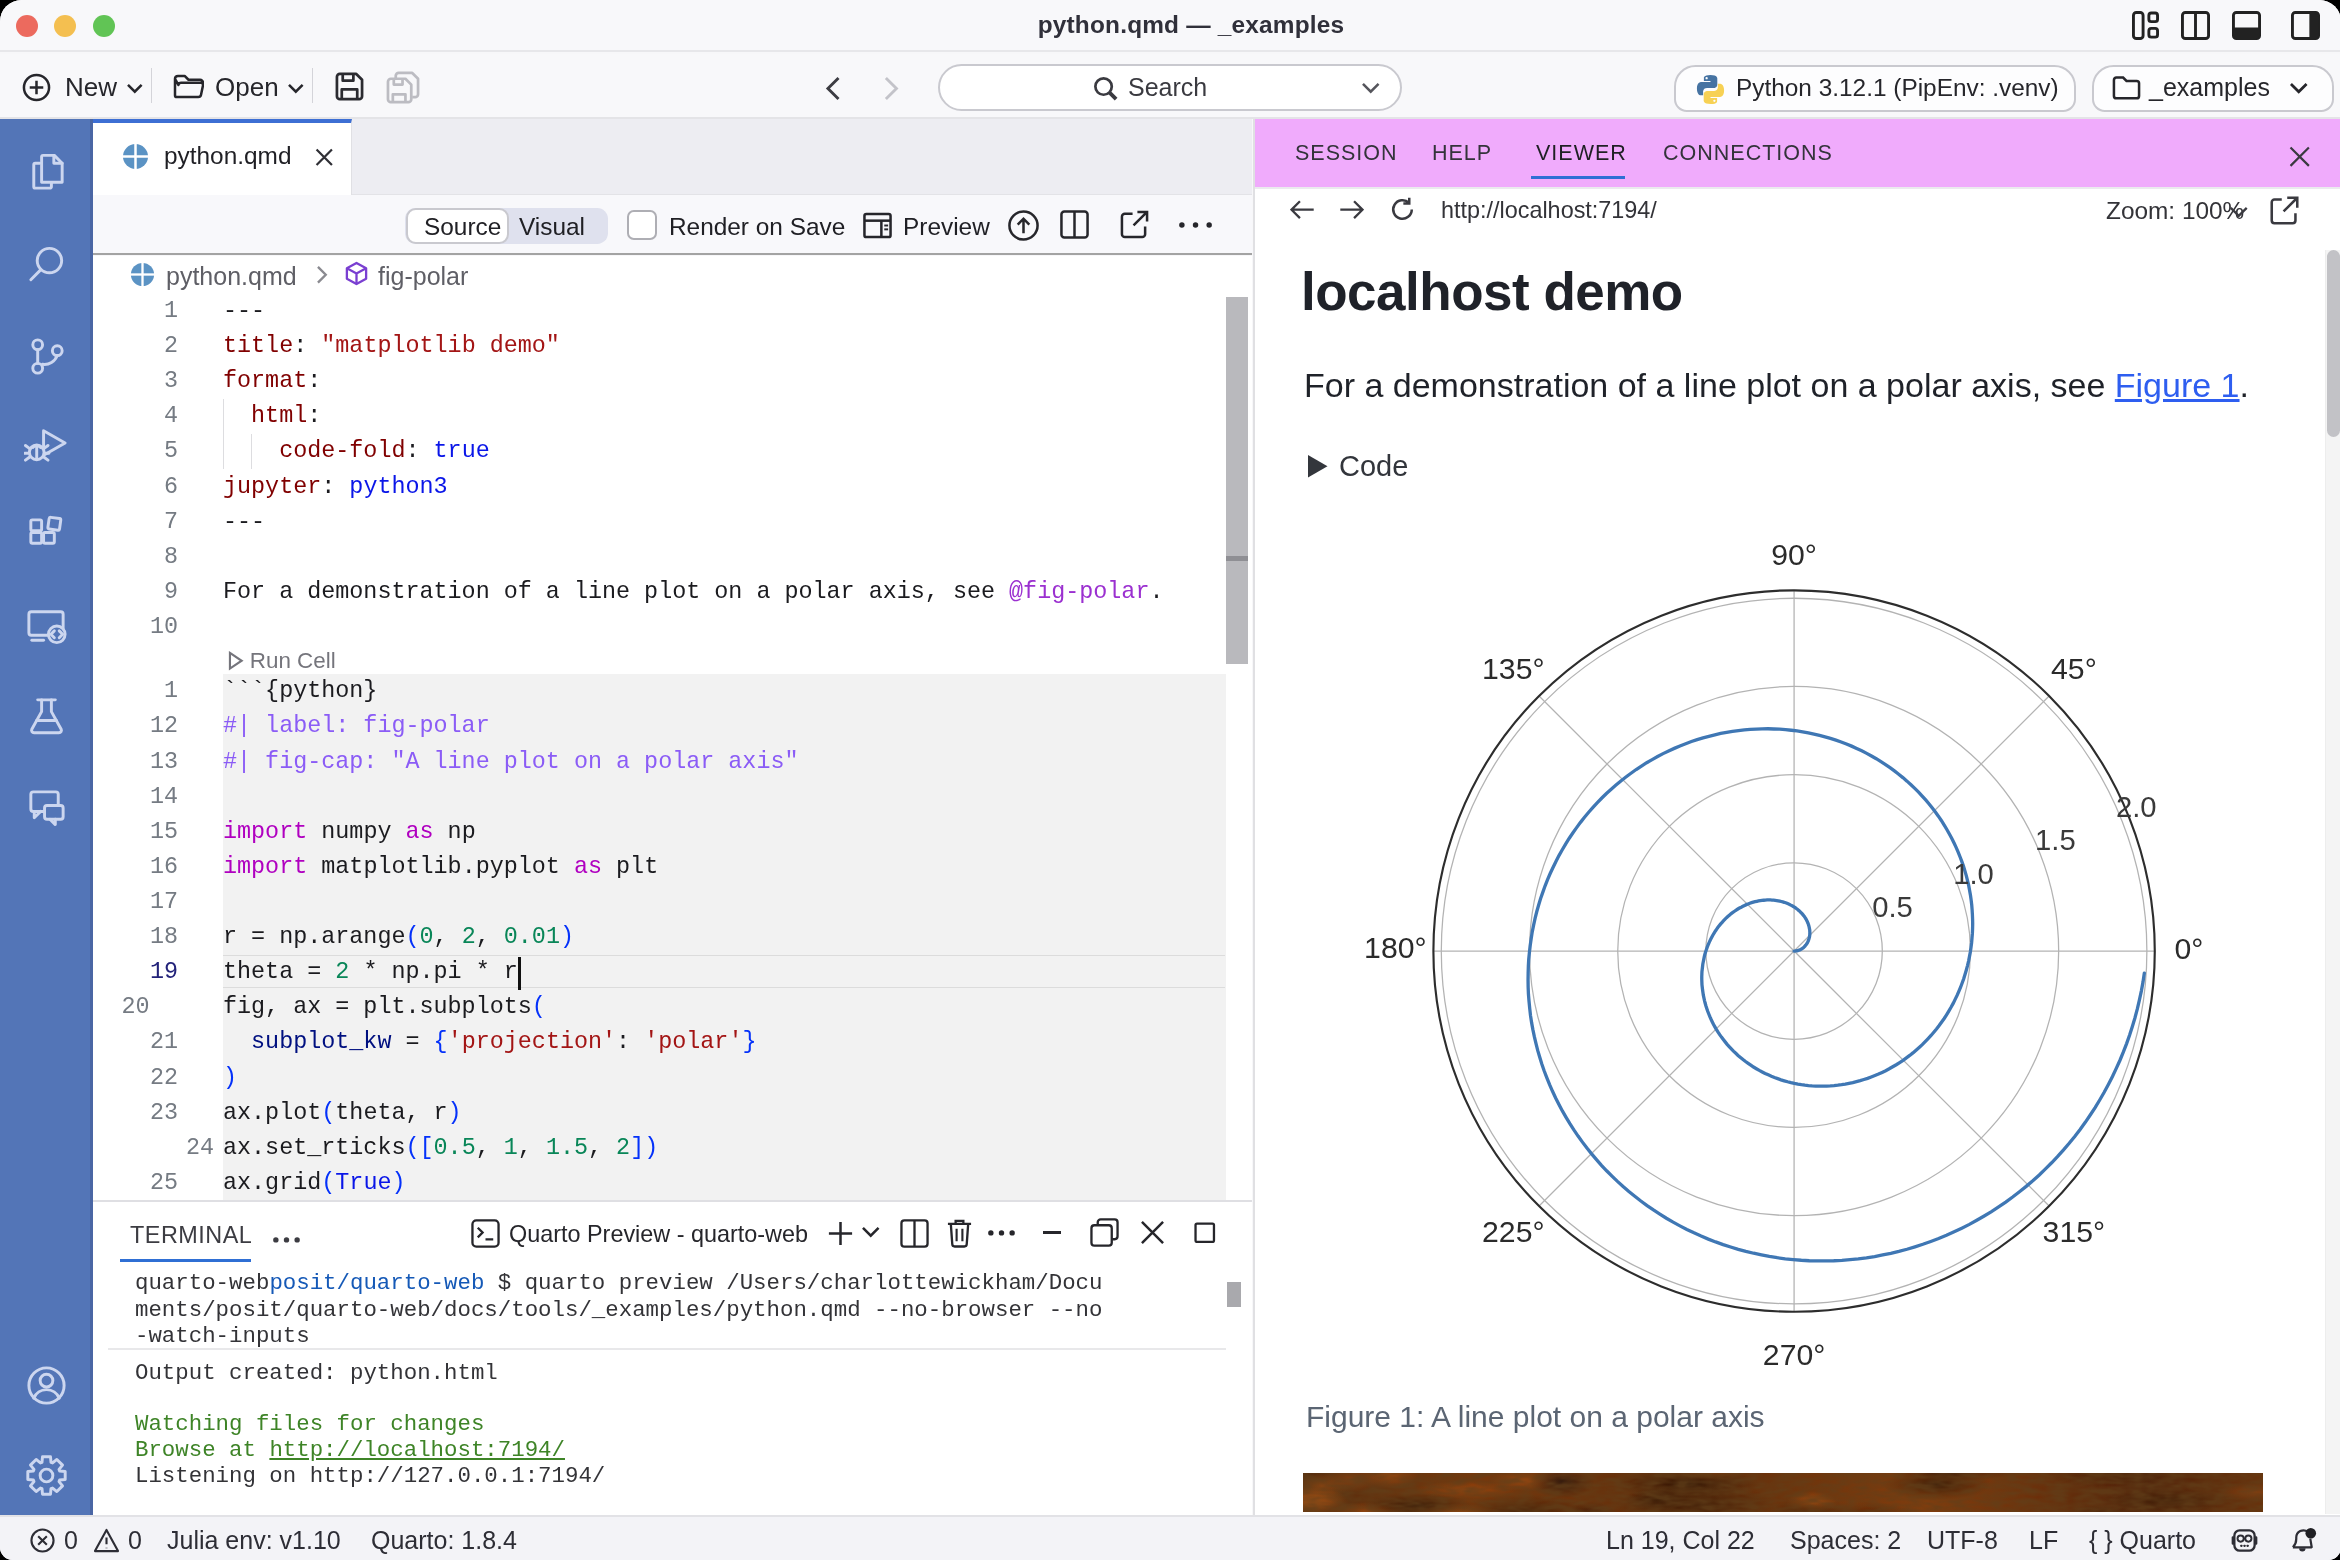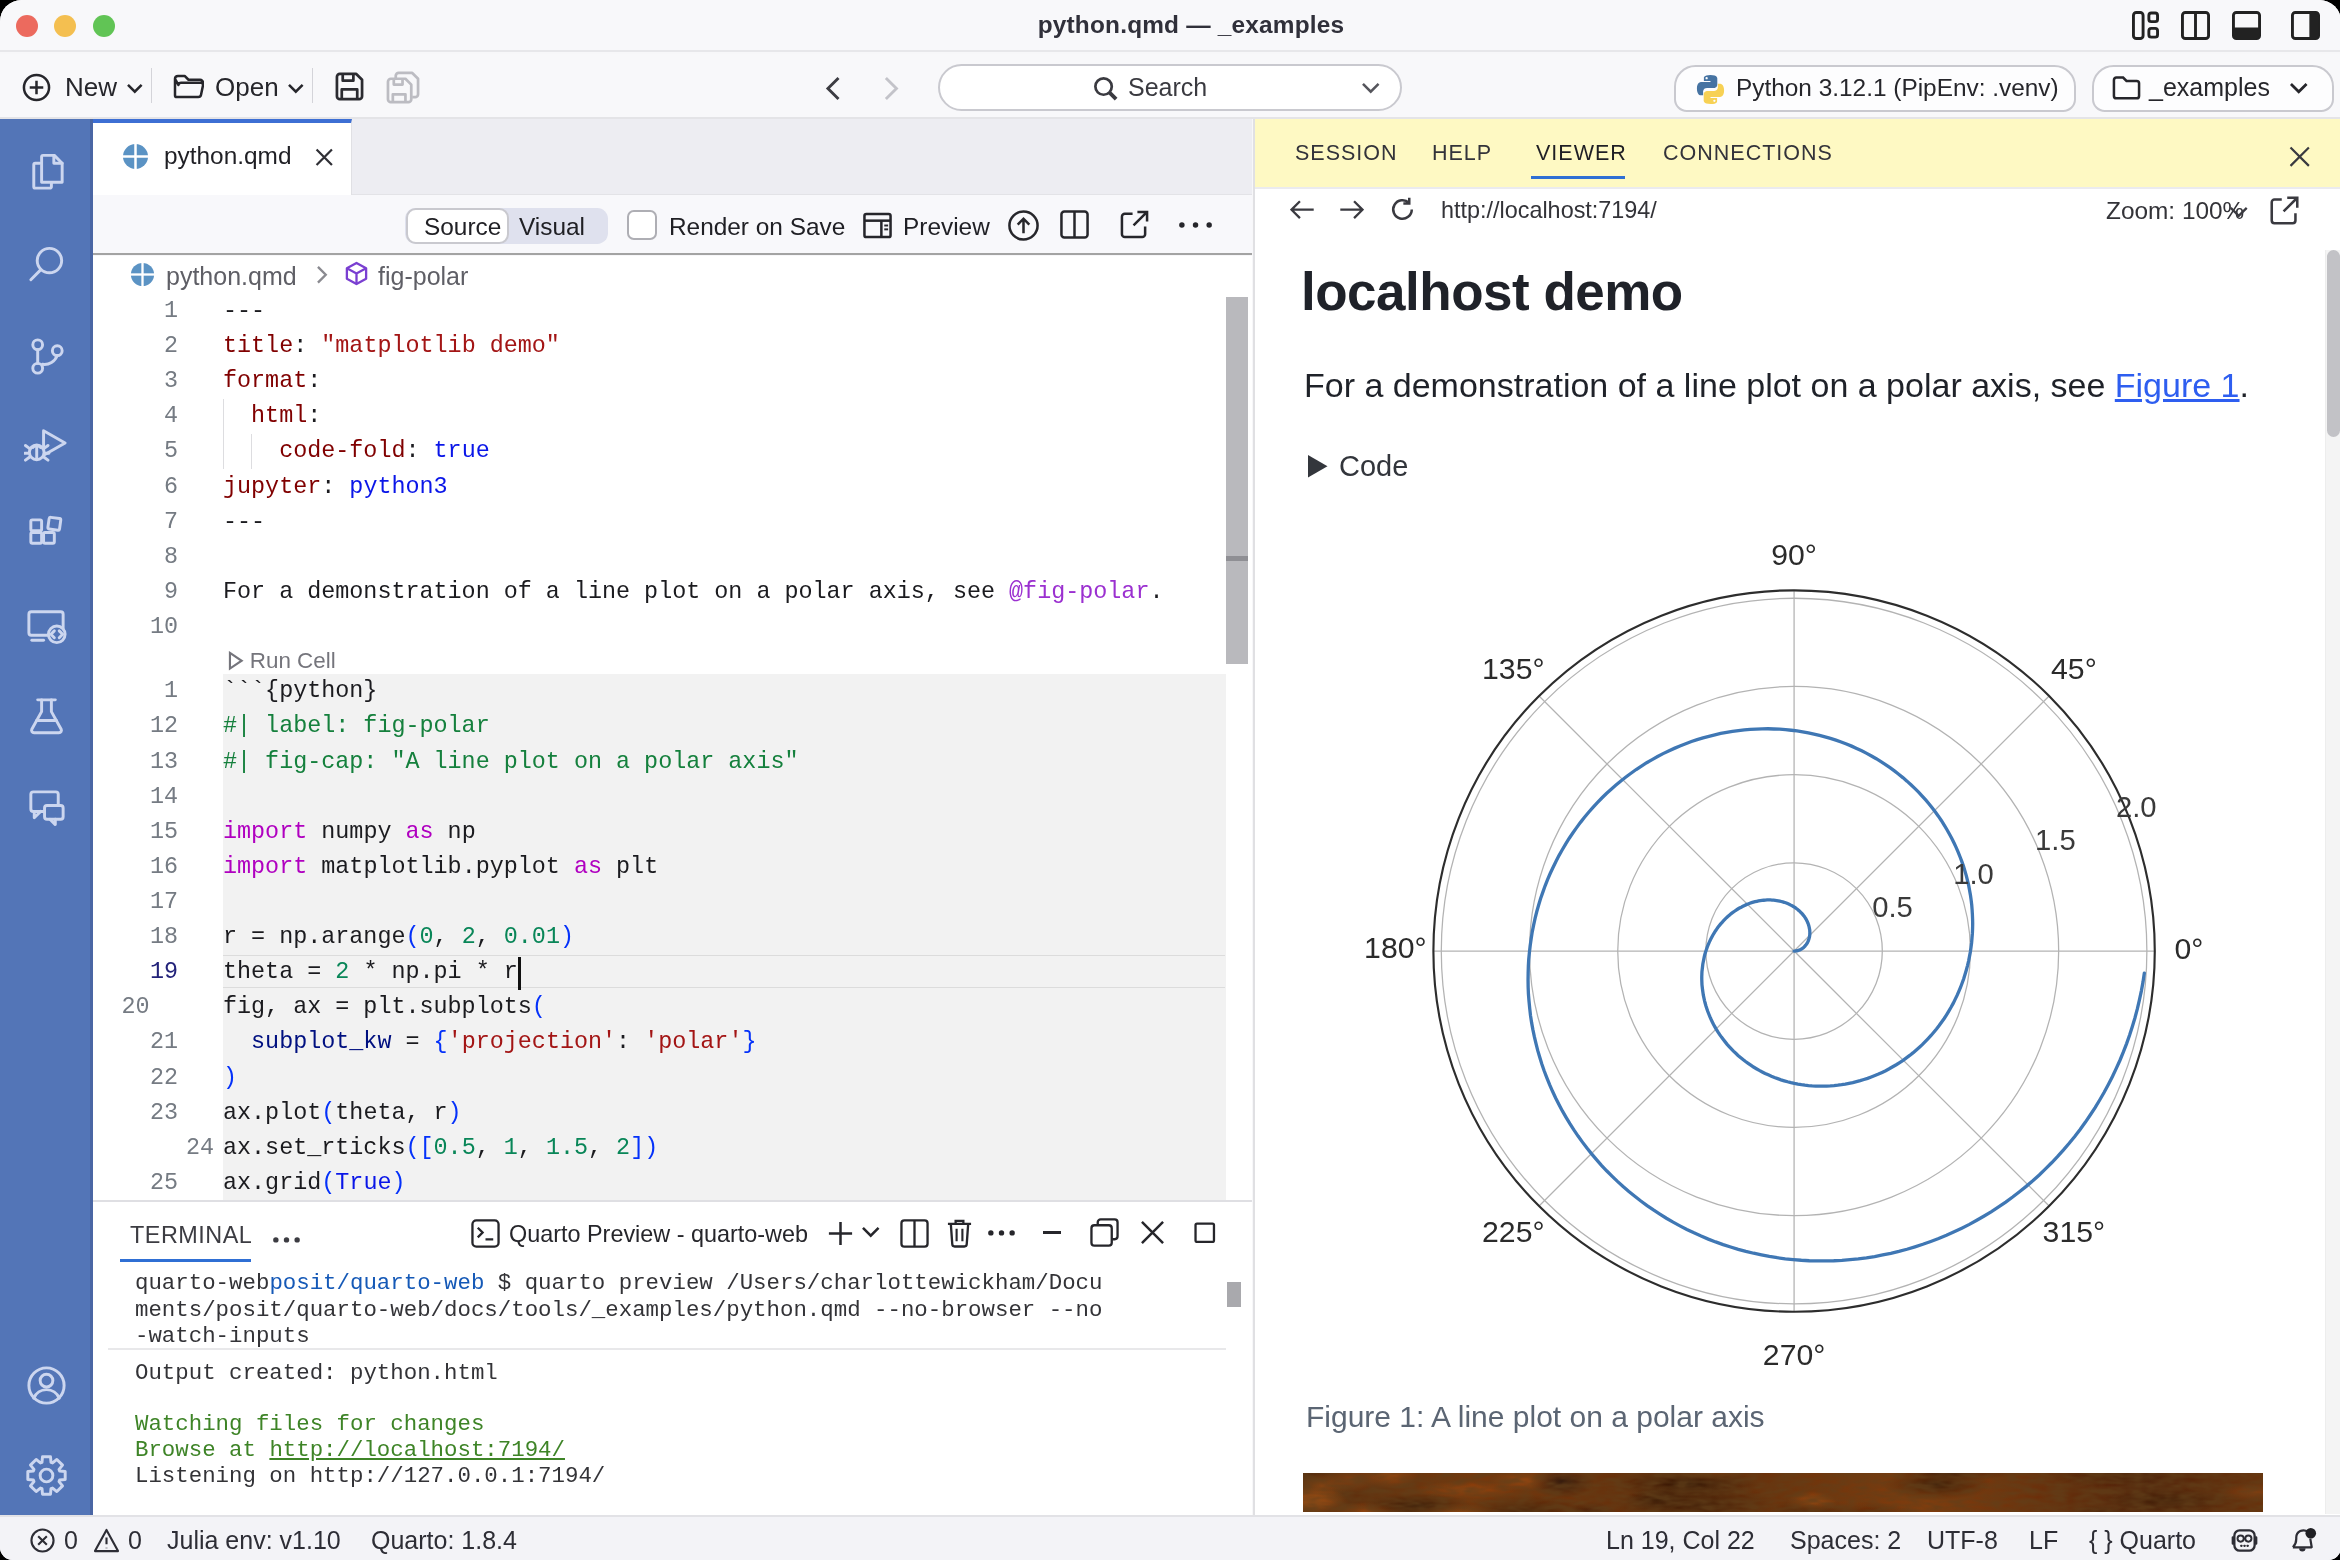--- a/index.html
+++ b/index.html
@@ -33,35 +33,35 @@
   .edtoolbar { position:absolute; left:93px; top:195px; width:1159px; height:60px; background:#f8f8fb; border-bottom:2px solid #a3a3a3; }
   .editor { position:absolute; left:93px; top:256px; width:1159px; height:944px; background:#ffffff; overflow:hidden;}
   .gutter { position:absolute; left:0; width:85px; text-align:right; font-family:"Liberation Mono",monospace;
             font-size:23.4px; line-height:35px; color:#757b83; }
   .cl { position:absolute; left:130px; white-space:pre; font-family:"Liberation Mono",monospace;
         font-size:23.4px; line-height:35px; color:#1b1b1f; }
   .cellbg { position:absolute; left:130px; top:418px; width:1003px; height:526px; background:#f2f2f2; }
 
   
   .yk { color:#800000; } .str { color:#a31515; } .kw { color:#b000c0; } .num { color:#098658; }
-  .blu { color:#0431fa; } .boo { color:#0a16e8; } .grn { color:#15803d; } .prm { color:#001080; }
+  .blu { color:#0431fa; } .boo { color:#0a16e8; } .grn { color:#8b5cf6; } .prm { color:#001080; }
   .ref { color:#9b30d0; } .yk2 { color:#800000; } .blu2 { color:#0431fa; }
 
   
   .terminal { position:absolute; left:93px; top:1200px; width:1159px; height:315px; background:#ffffff; border-top:2px solid #dfdfe3; }
   .tline { position:absolute; left:42px; white-space:pre; font-family:"Liberation Mono",monospace;
            font-size:22.4px; line-height:26px; color:#333337; }
 
   
   .statusbar { position:absolute; left:0; top:1515px; width:2341px; height:46px; background:#f3f3f7; border-top:2px solid #e2e2e6; }
   .stxt { position:absolute; top:8.8px; font-size:25px; color:#2d2d35; }
 
   
   .rpanel { position:absolute; left:1253px; top:119px; width:1087px; height:1396px; background:#ffffff; border-left:2px solid #e0e0e3;}
-  .rtabs { position:absolute; left:0; top:0; width:1085px; height:70px; background:#fef9c3; border-bottom:2px solid #ebebee; }
+  .rtabs { position:absolute; left:0; top:0; width:1085px; height:70px; background:#f0abfc; border-bottom:2px solid #ebebee; }
   .rtab { position:absolute; top:22.4px; font-size:21.5px; color:#33333a; letter-spacing:1px; }
   .rnav { position:absolute; left:0; top:72px; width:1085px; height:59px; background:#ffffff; }
 
   .vscroll { position:absolute; background:#c2c2c6; border-radius:7.8px; }
 </style>
 </head>
 <body>
 <div class="win">
 
   <div class="titlebar">

